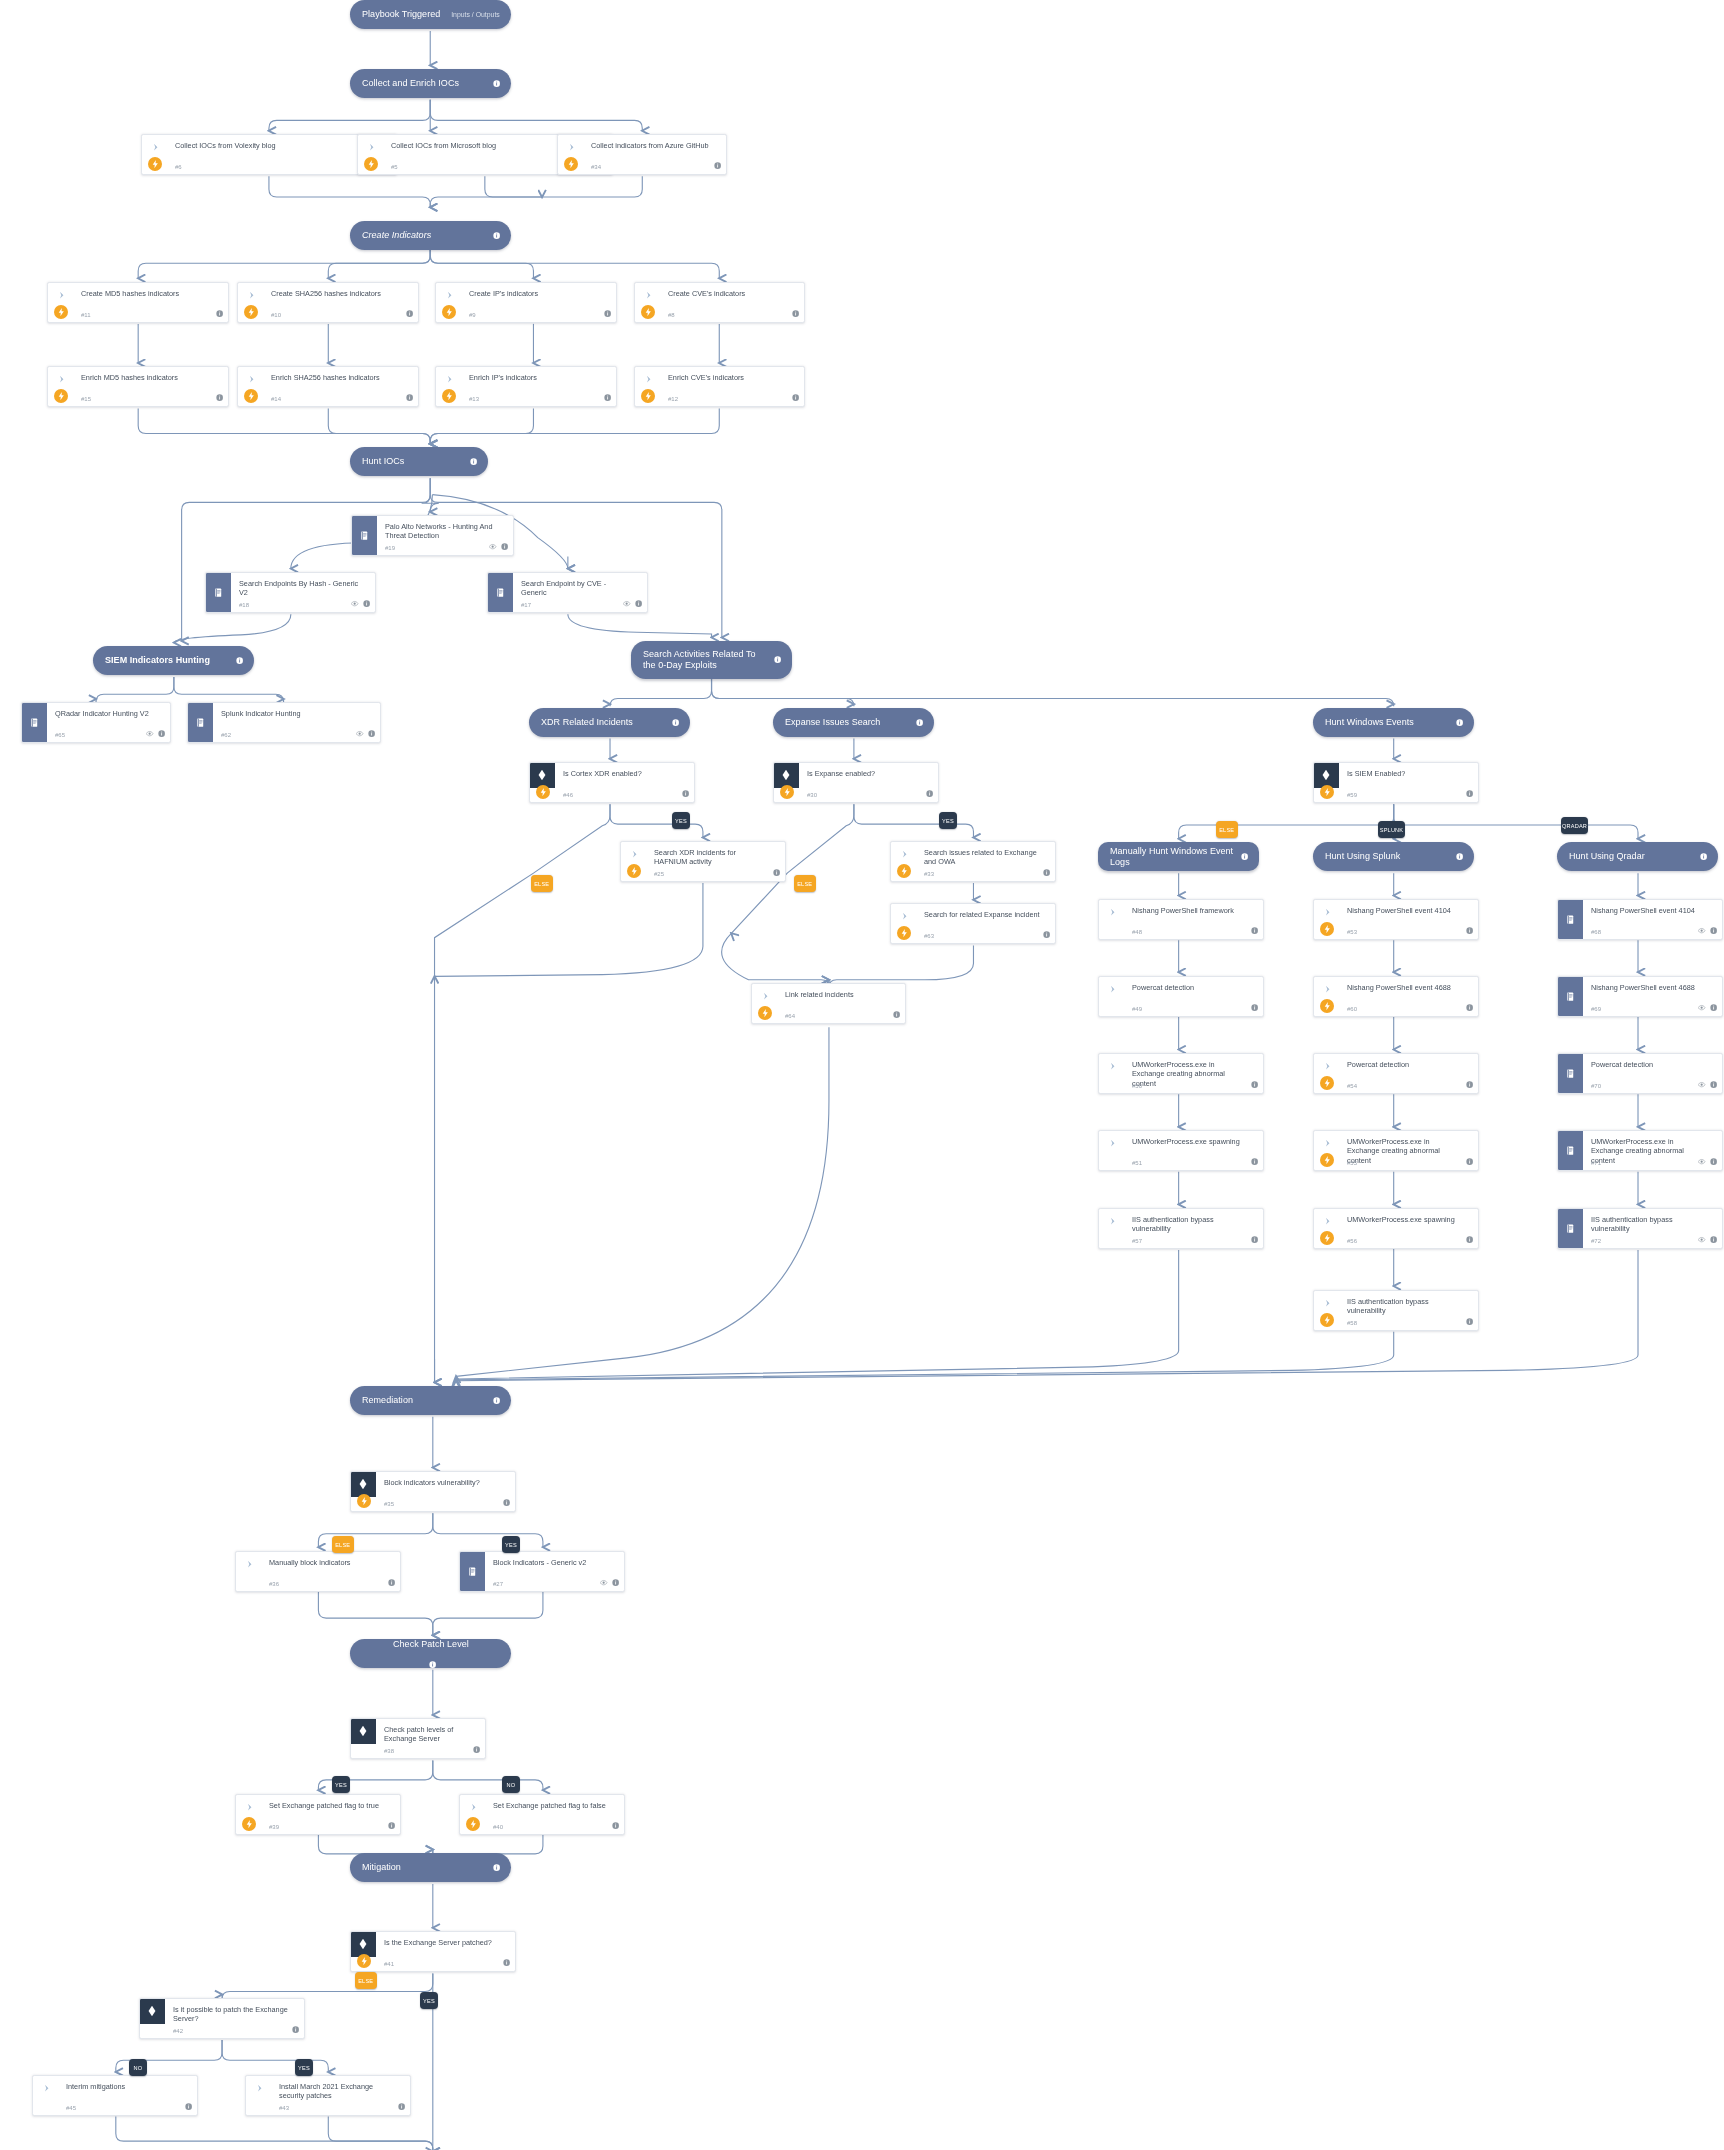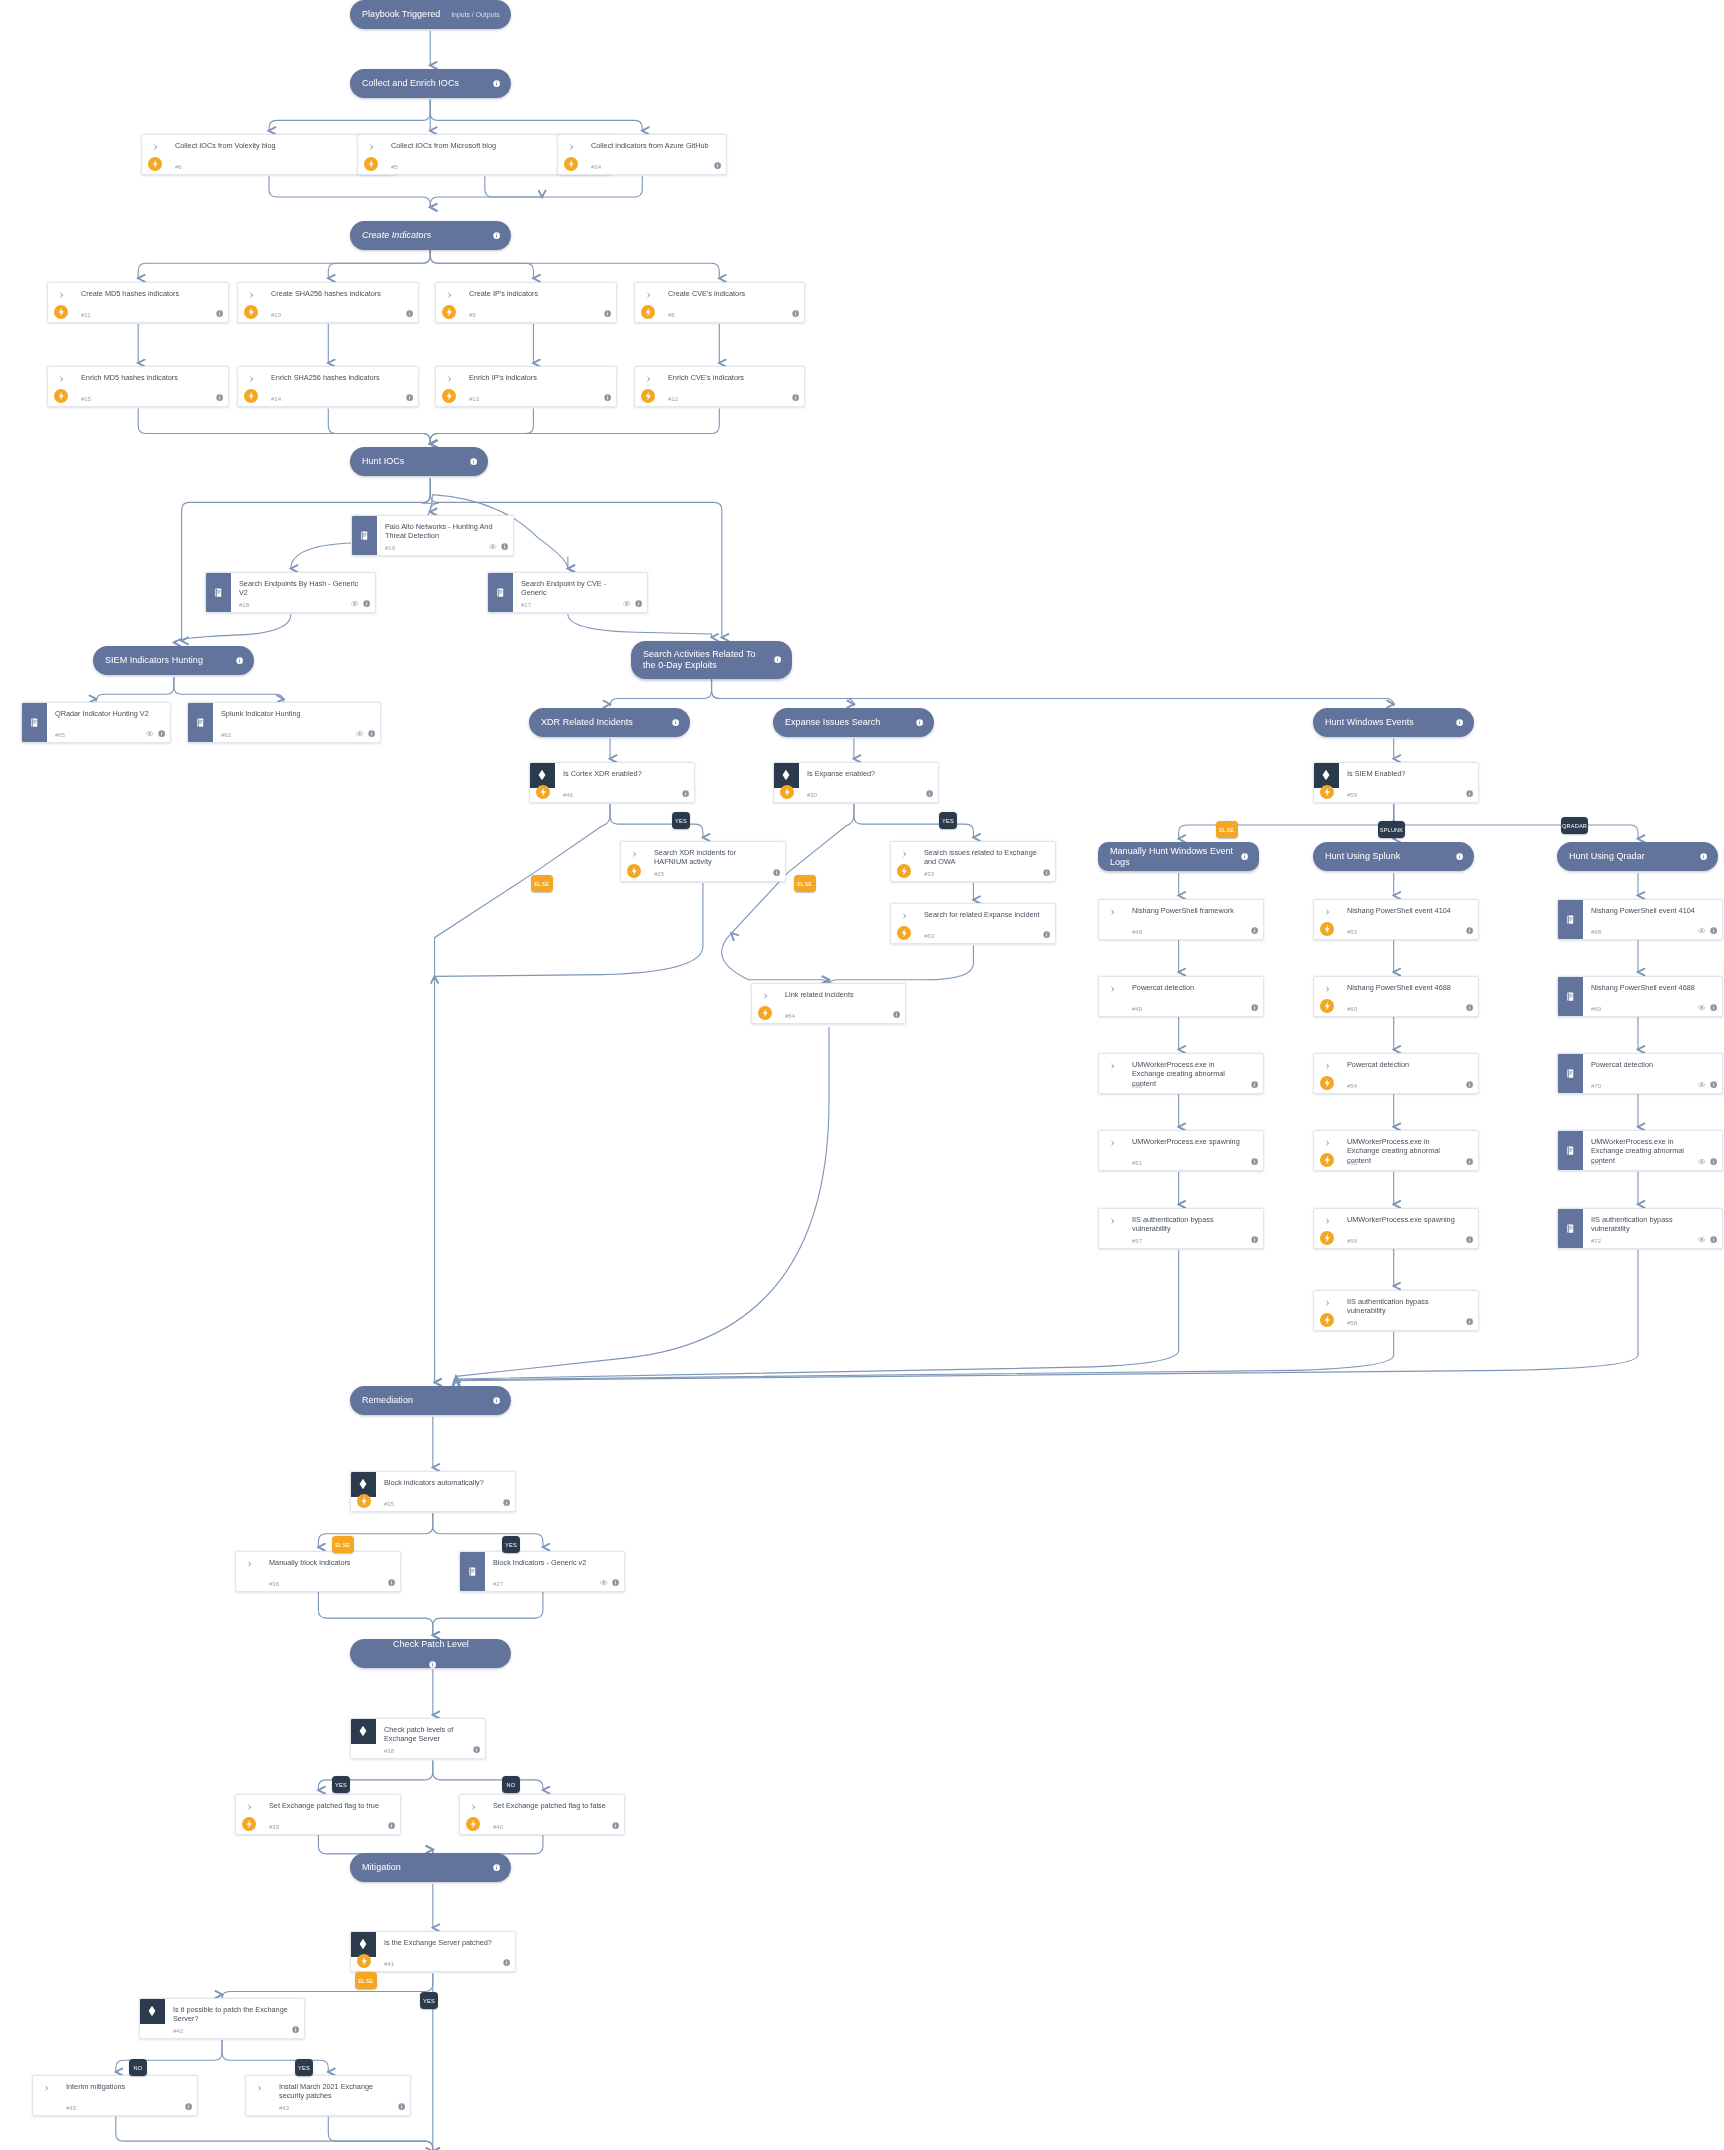--- a/index.html
+++ b/index.html
@@ -209,21 +209,21 @@
       <div class="sect" style="left: 350px; top: 447px; width: 138px; height: 29px;">
         <div class="stitle">Hunt IOCs</div>
         <span style="display: flex; align-items: center; margin-left: 4.3px;">
           <svg class="ico" viewBox="0 0 16 16" aria-hidden="true">
             <circle cx="8" cy="8" r="7.2" fill="#ffffff"></circle>
             <rect x="7.1" y="6.4" width="1.8" height="5.6" rx=".7" fill="#62749b"></rect>
             <circle cx="8" cy="4.2" r="1.15" fill="#62749b"></circle>
           </svg>
         </span>
       </div>
-      <div class="sect" style="left: 93px; top: 646px; width: 161px; height: 29px;">
+      <div class="sect" style="left: 93px; top: 646px; width: 161px; height: 29px; font-weight: bold;">
         <div class="stitle">SIEM Indicators Hunting</div>
         <span style="display: flex; align-items: center; margin-left: 4.3px;">
           <svg class="ico" viewBox="0 0 16 16" aria-hidden="true">
             <circle cx="8" cy="8" r="7.2" fill="#ffffff"></circle>
             <rect x="7.1" y="6.4" width="1.8" height="5.6" rx=".7" fill="#62749b"></rect>
             <circle cx="8" cy="4.2" r="1.15" fill="#62749b"></circle>
           </svg>
         </span>
       </div>
       <div class="sect" style="left: 631px; top: 641px; width: 161px; height: 38px;">
@@ -1259,21 +1259,21 @@
           <div class="leftbar cond">
             <svg viewBox="0 0 28 28" width="12" height="12" aria-hidden="true">
               <path d="M14 2 L22 14 L14 26 L6 14 Z" fill="#ffffff"></path>
             </svg>
           </div>
           <div class="bolt">
             <svg viewBox="0 0 12 16" aria-hidden="true">
               <path d="M7.2 0 L1 9.2 H5 L4.4 16 L11 6.4 H6.6 Z" fill="#ffffff"></path>
             </svg>
           </div>
-          <div class="ctitle">Block indicators automatically?</div>
+          <div class="ctitle">Block indicators vulnerability?</div>
           <div class="cnum">#35</div>
           <div class="crow">
             <span>
               <svg class="ico" viewBox="0 0 16 16" aria-hidden="true">
                 <circle cx="8" cy="8" r="7.2" fill="#8b949e"></circle>
                 <rect x="7.1" y="6.4" width="1.8" height="5.6" rx=".7" fill="#fff"></rect>
                 <circle cx="8" cy="4.2" r="1.15" fill="#fff"></circle>
               </svg>
             </span>
           </div>

